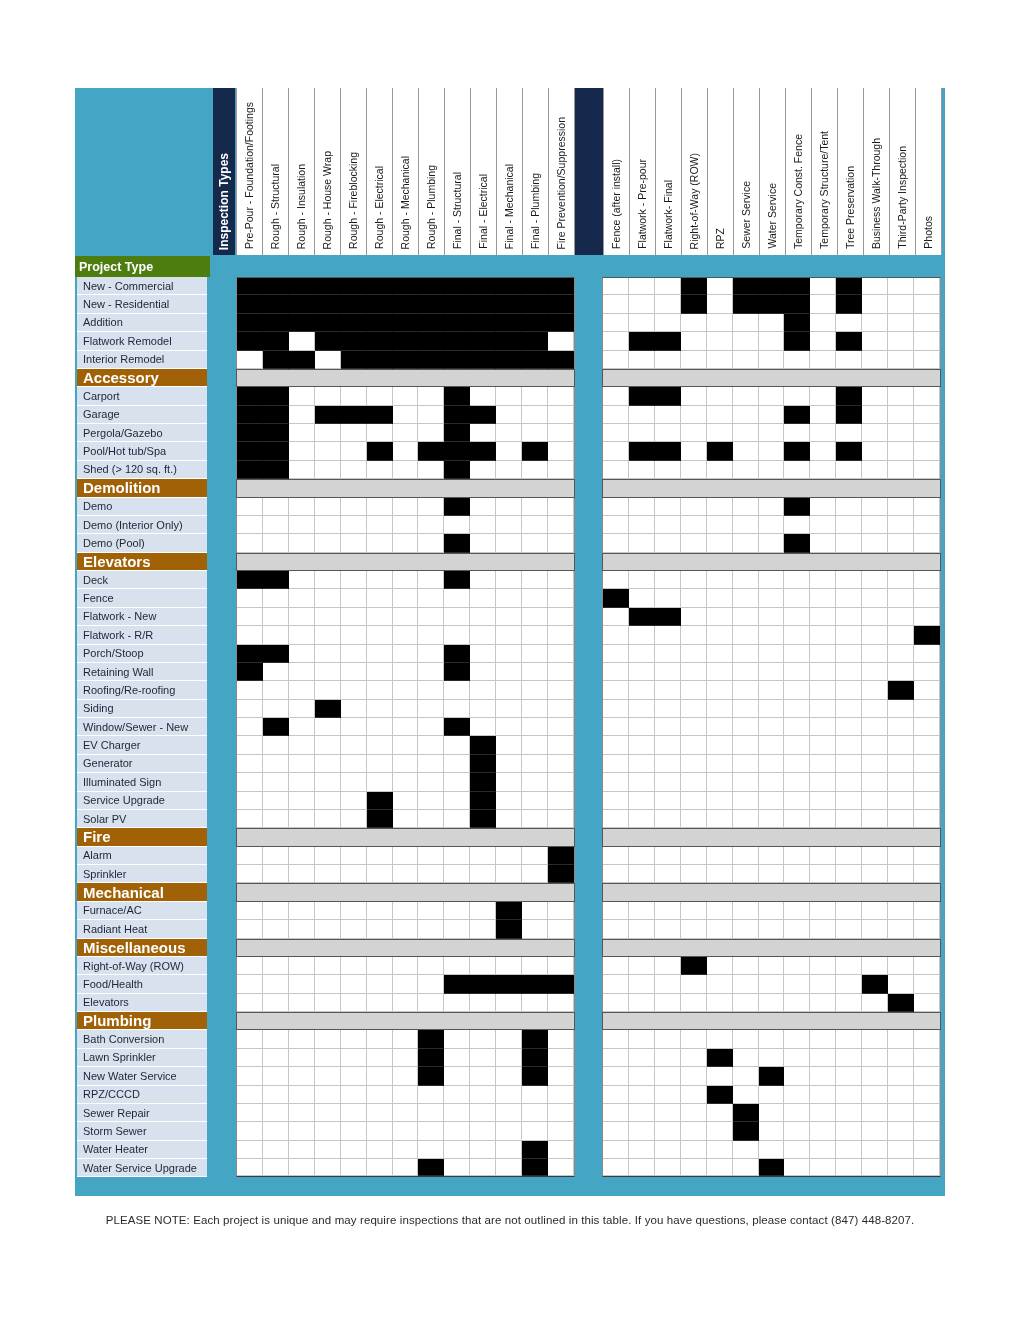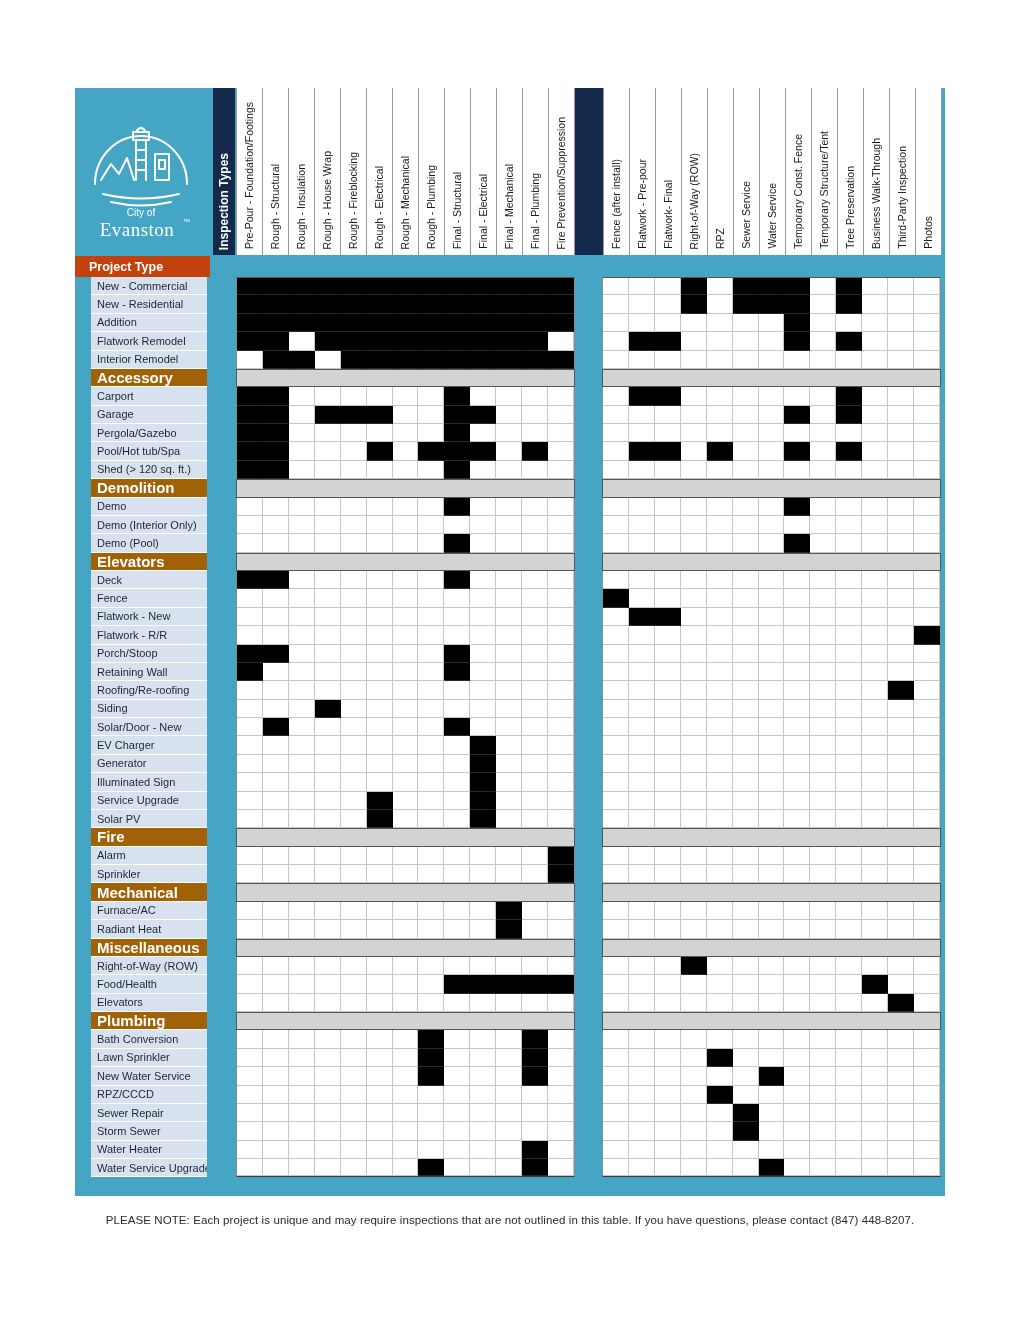--- a/index.html
+++ b/index.html
@@ -36,30 +36,30 @@
     padding-bottom:6px; overflow:hidden;
   }
   .colhead span {
     writing-mode:vertical-rl; transform:rotate(180deg);
     font-size:10.5px; color:#1a1a1a; white-space:nowrap; line-height:1;
   }
   .header-gap { position:absolute; left:500px; top:0; width:28px; height:167px; background:#14294B; }
   
   .pt-bar {
     position:absolute; left:0; top:168px; width:135px; height:21px;
-    background:#c2410c; color:#fff; font-weight:bold; font-size:12.5px;
-    display:flex; align-items:center; padding-left:14px;
+    background:#4d7c0f; color:#fff; font-weight:bold; font-size:12.5px;
+    display:flex; align-items:center; padding-left:4px;
   }
   
   .tbody { position:absolute; left:0; top:189px; width:870px; }
   .row { display:grid; grid-template-columns:132px 29px 339px 27px 339px 4px; height:18.38px; }
   .rlabel {
     background:#D8E2EF; color:#1E2433; font-size:11px;
     display:flex; align-items:center; padding-left:6px;
-    border-bottom:1.5px solid #ffffff; margin-left:16px;
+    border-bottom:1.5px solid #ffffff; margin-left:2px;
     white-space:nowrap; overflow:hidden;
   }
   .rlabel.section {
     background:#a16207; color:#ffffff; font-weight:bold; font-size:15px;
   }
   .grp { display:flex; background:#fff; border-left:1px solid #8a8a8a; border-right:1px solid #8a8a8a; }
   .row:first-child .grp { border-top:1px solid #565656; }
   .tbody .row:last-child .grp { border-bottom:1px solid #3a3a3a; }
   .cell { width:26px; border-right:1px solid #C6C6C6; border-bottom:1px solid #C6C6C6; background:#fff; }
   .cell.filled { background:#000; border-right-color:#000; border-bottom-color:#2a2a2a; }
@@ -71,41 +71,20 @@
   .footer {
     position:absolute; left:0; top:1214px; width:1020px; text-align:center;
     font-size:11.5px; color:#2b2b2b; letter-spacing:0.1px;
   }
 </style>
 </head>
 <body>
 
 <div class="panel">
 
-  <div class="logo-block">
-    <svg width="116" height="142" viewBox="0 0 116 142">
-      <g stroke="#ffffff" fill="none" stroke-width="2" stroke-linecap="round" stroke-linejoin="round">
-        <path d="M12,74 A46,48 0 0 1 104,74"></path>
-        <path d="M20,84 Q58,93 96,84"></path>
-        <path d="M28,92 Q58,99 88,92"></path>
-        <path d="M53,70 L53,30 L63,30 L63,70"></path>
-        <rect x="50" y="22" width="16" height="8"></rect>
-        <path d="M53,22 Q58,14 63,22"></path>
-        <line x1="53" y1="40" x2="63" y2="40"></line>
-        <line x1="53" y1="50" x2="63" y2="50"></line>
-        <line x1="53" y1="60" x2="63" y2="60"></line>
-        <rect x="72" y="44" width="14" height="26"></rect>
-        <rect x="76" y="50" width="6" height="9"></rect>
-        <path d="M18,70 L28,54 L36,64 L44,48 L51,70"></path>
-      </g>
-      <text x="58" y="106" text-anchor="middle" fill="#ffffff" font-size="10" font-family="Liberation Sans, sans-serif">City of</text>
-      <text x="54" y="126" text-anchor="middle" fill="#ffffff" font-size="19" letter-spacing="0.5" font-family="Liberation Serif, serif">Evanston</text>
-      <text x="100" y="114" fill="#ffffff" font-size="7" font-family="Liberation Sans, sans-serif">™</text>
-    </svg>
-  </div>
 
   <div class="ins-col">
     <span>Inspection Types</span>
   </div>
 
   <div class="headers" id="headers1">
       <div class="colhead">
         <span>Pre-Pour - Foundation/Footings</span>
       </div>
       <div class="colhead">
@@ -967,21 +946,21 @@
           <div class="cell"></div>
           <div class="cell"></div>
           <div class="cell"></div>
           <div class="cell"></div>
           <div class="cell"></div>
           <div class="cell"></div>
         </div>
         <div></div>
       </div>
       <div class="row">
-        <div class="rlabel">Solar/Door - New</div>
+        <div class="rlabel">Window/Sewer - New</div>
         <div></div>
         <div class="grp">
           <div class="cell"></div>
           <div class="cell filled"></div>
           <div class="cell"></div>
           <div class="cell"></div>
           <div class="cell"></div>
           <div class="cell"></div>
           <div class="cell"></div>
           <div class="cell"></div>

